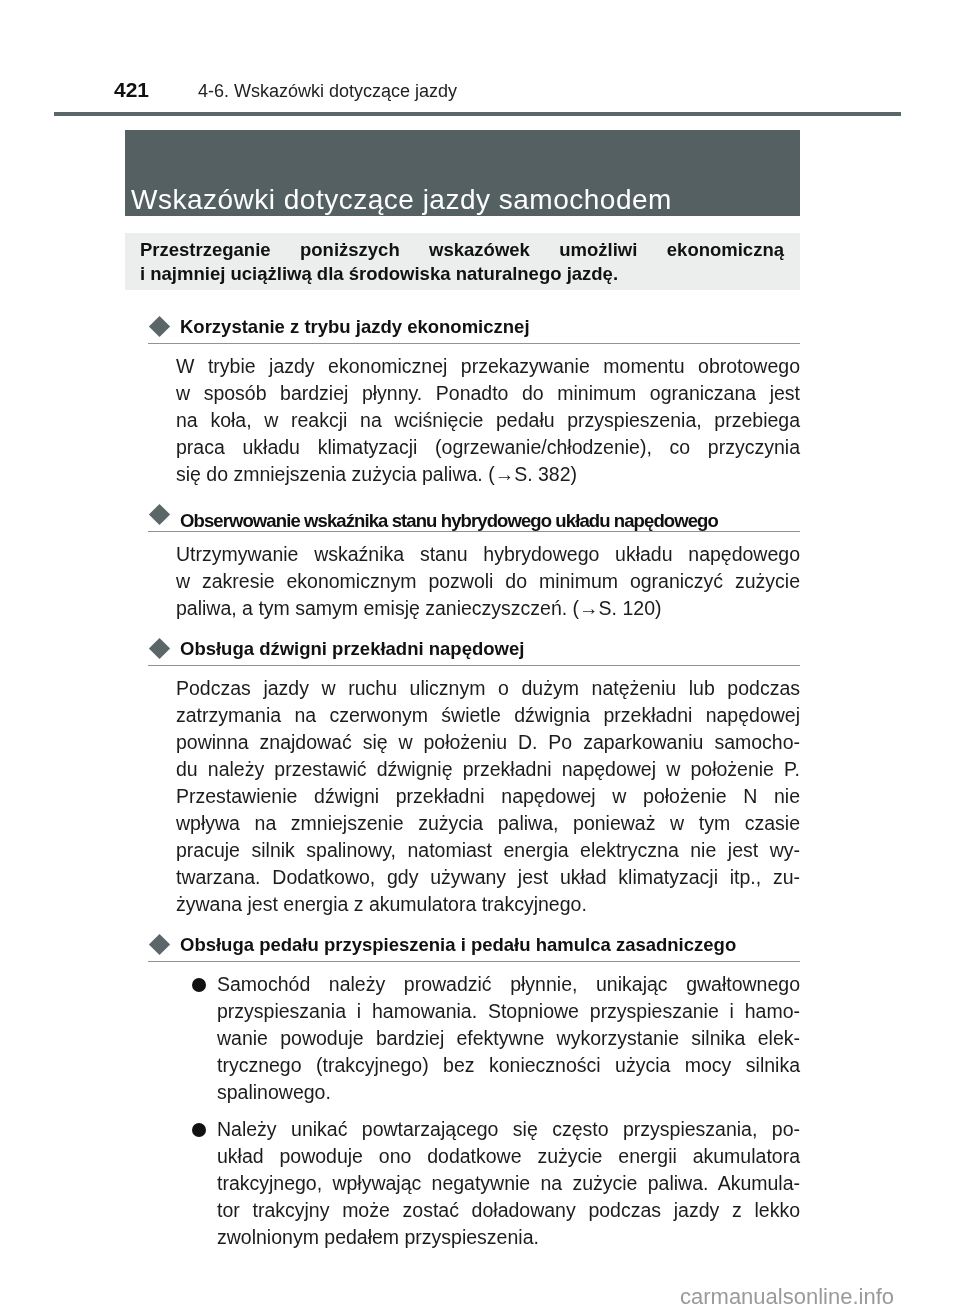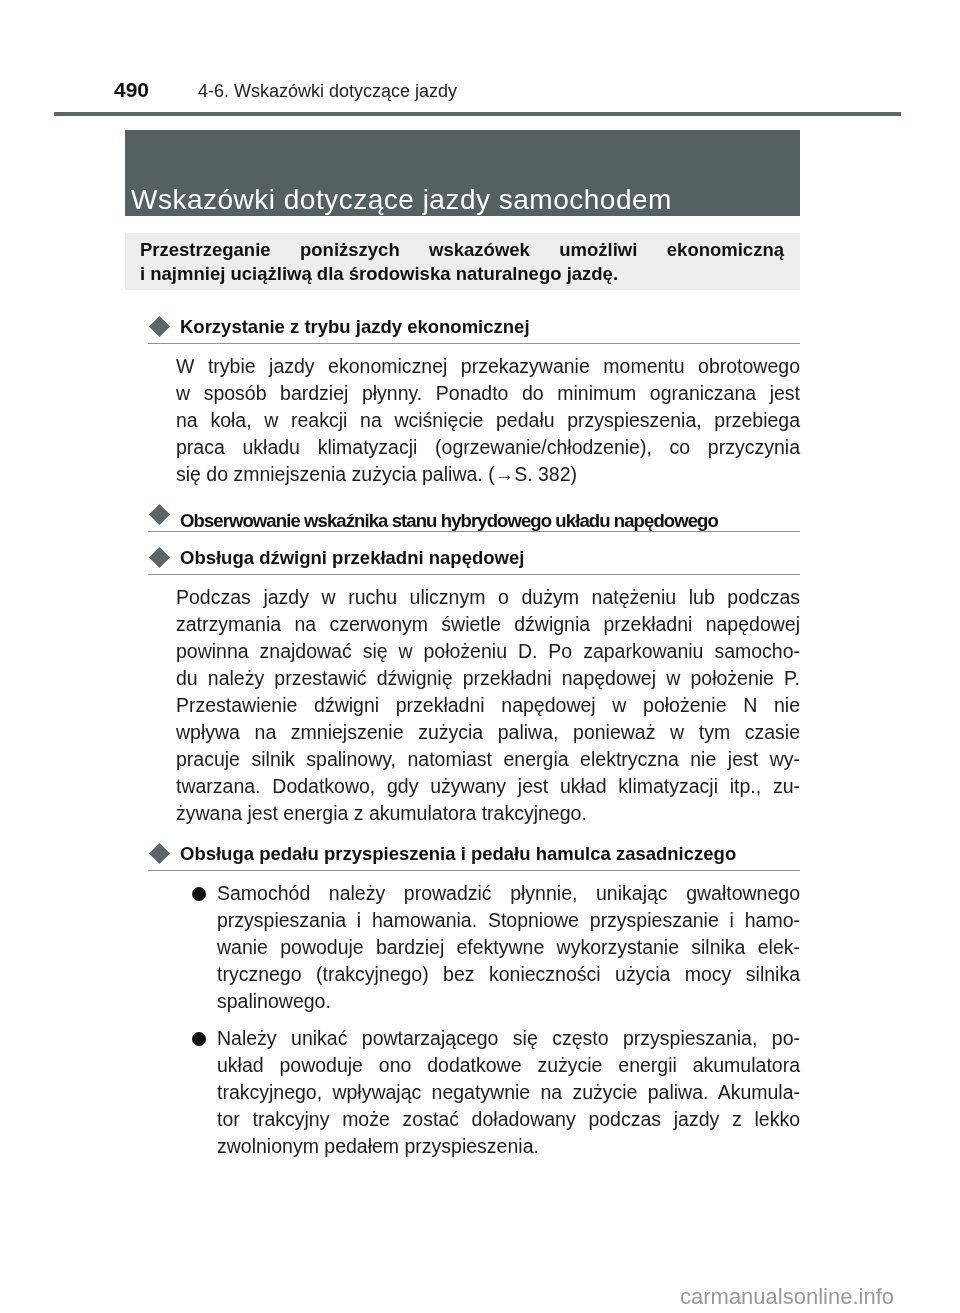--- a/index.html
+++ b/index.html
@@ -32,21 +32,21 @@
   .bullet-text { font-size: 19.5px; line-height: 27px; color: #1c1c1c; flex: 1; }
   .bullet-text .line { display: block; text-align: justify; text-align-last: justify; }
   .bullet-text .line.last { text-align-last: left; }
 
   .watermark { position: absolute; left: 680px; top: 1284px; font-size: 22px; color: #9a9a9a; white-space: nowrap; }
 </style>
 </head>
 <body>
 
 <div class="page-header">
-  <span class="page-number">490</span>
+  <span class="page-number">421</span>
   <span class="section-label">4-6. Wskazówki dotyczące jazdy</span>
 </div>
 <div class="header-rule"></div>
 
 <div class="title-box">
   <div class="title-line">Wskazówki dotyczące jazdy samochodem</div>
   <div class="title-line">z hybrydowym układem napędowym</div>
 </div>
 
 <div class="intro-box">
@@ -69,20 +69,25 @@
       <span class="line">na koła, w reakcji na wciśnięcie pedału przyspieszenia, przebiega</span>
       <span class="line">praca układu klimatyzacji (ogrzewanie/chłodzenie), co przyczynia</span>
       <span class="line last">się do zmniejszenia zużycia paliwa. (→S. 382)</span>
     </div>
   </div>
 
   <div class="section">
     <div class="sub-heading">
       <span class="diamond"></span>
       <span class="sub-heading-text condensed">Obserwowanie wskaźnika stanu hybrydowego układu napędowego</span>
+    </div>
+    <div class="para">
+      <span class="line">Utrzymywanie wskaźnika stanu hybrydowego układu napędowego</span>
+      <span class="line">w zakresie ekonomicznym pozwoli do minimum ograniczyć zużycie</span>
+      <span class="line last">paliwa, a tym samym emisję zanieczyszczeń. (→S. 120)</span>
     </div>
   </div>
 
   <div class="section">
     <div class="sub-heading">
       <span class="diamond"></span>
       <span class="sub-heading-text">Obsługa dźwigni przekładni napędowej</span>
     </div>
     <div class="para">
       <span class="line">Podczas jazdy w ruchu ulicznym o dużym natężeniu lub podczas</span>

